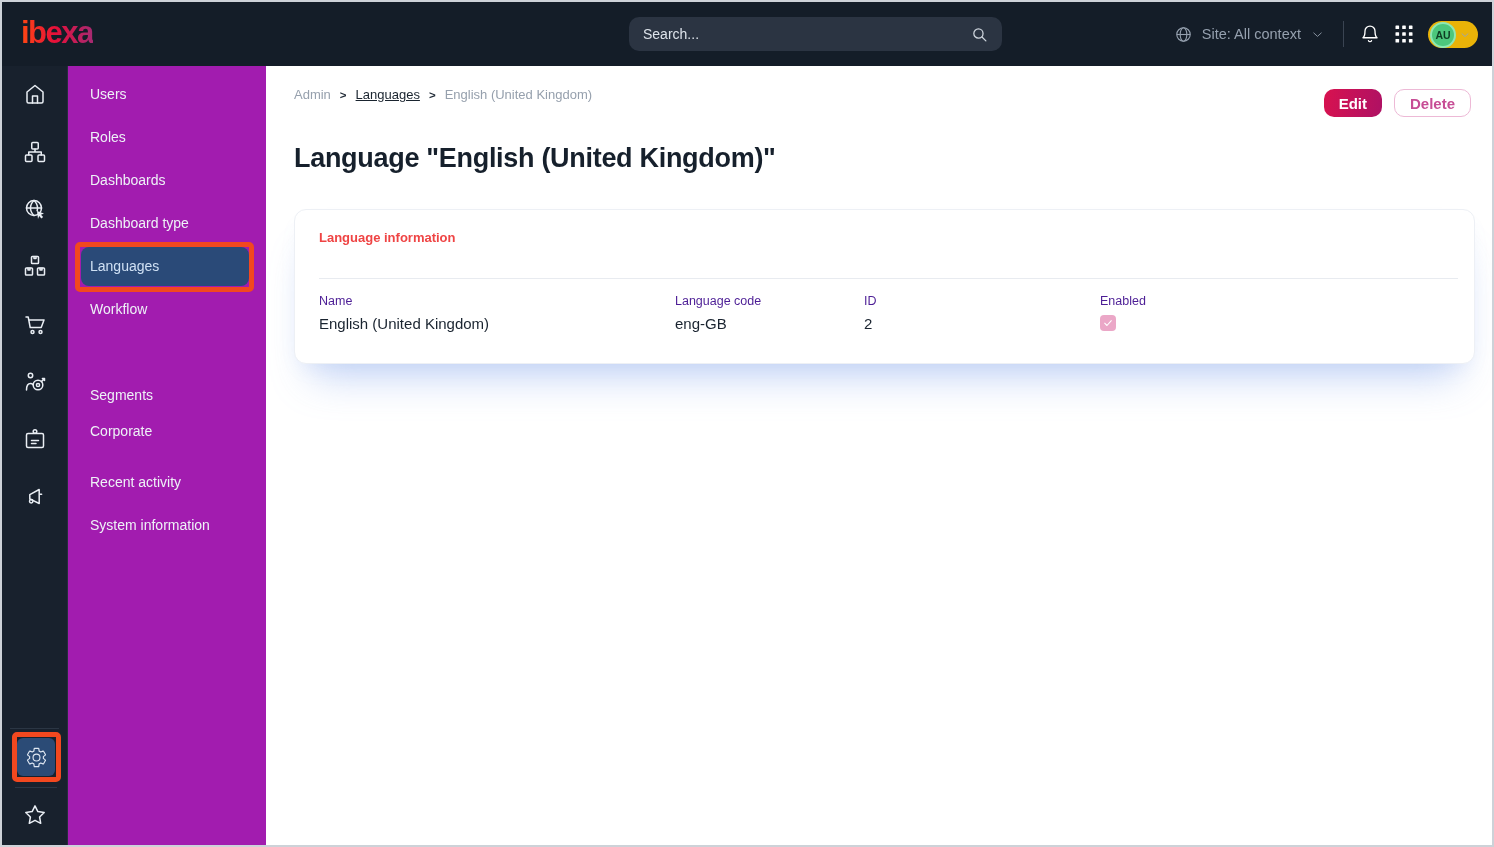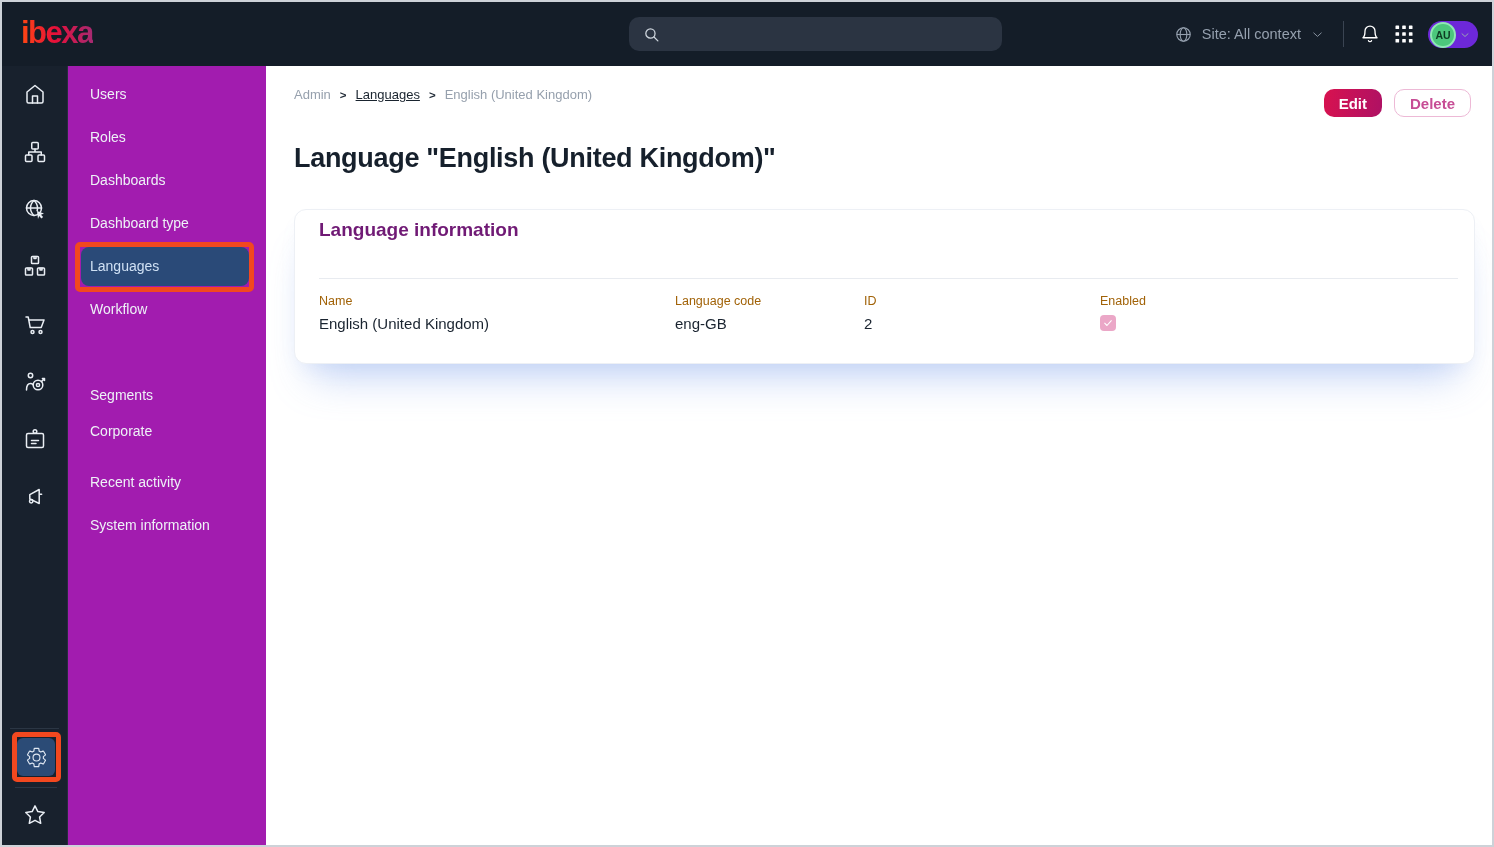--- a/index.html
+++ b/index.html
@@ -18,21 +18,21 @@
   .search svg { width:17px; height:17px; stroke:#cfd6de; fill:none; stroke-width:1.8; stroke-linecap:round; }
   .top-right { position:absolute; right:14px; top:0; height:64px; display:flex; align-items:center; }
   .site-sel { display:flex; align-items:center; gap:9px; color:#95a0ae; font-size:14.5px; cursor:pointer; }
   .site-sel svg { stroke:#95a0ae; fill:none; stroke-width:1.4; }
   .g18 { width:19px; height:19px; }
   .chev { width:15px; height:15px; stroke-width:1.8; stroke-linecap:round; stroke-linejoin:round; }
   .vdiv { width:1px; height:26px; background:#3a4452; margin:0 16px 0 18px; }
   .icon-btn { background:none; border:none; cursor:pointer; display:flex; align-items:center; margin-right:15px; }
   .icon-btn svg { width:20px; height:20px; stroke:#fff; fill:none; stroke-width:1.6; stroke-linecap:round; stroke-linejoin:round; }
   .grid-btn svg { fill:#fff; stroke:none; width:18px; height:18px; }
-  .user-pill { display:flex; align-items:center; background:#6d28d9; border-radius:16px; height:27px; padding:2px 7px 0 2px; gap:3px; cursor:pointer; }
+  .user-pill { display:flex; align-items:center; background:#eab308; border-radius:16px; height:27px; padding:2px 7px 0 2px; gap:3px; cursor:pointer; }
   .avatar { width:26px; height:26px; border-radius:50%; background:#4cc77c; border:2px solid #8fe8b4;
             color:#0e3d23; font-size:10.5px; font-weight:700; display:flex; align-items:center; justify-content:center; }
   .user-pill svg { width:12px; height:12px; stroke:#9aa5b2; fill:none; stroke-width:2; stroke-linecap:round; stroke-linejoin:round; }
 
   
   .rail { position:absolute; top:64px; left:0; width:65px; bottom:0; background:#18212d; }
   .rail-btn { position:absolute; left:0; width:65px; height:40px; background:none; border:none; cursor:pointer;
               display:flex; align-items:center; justify-content:center; }
   .rail-btn svg { width:24px; height:24px; stroke:#e9eef4; fill:none; stroke-width:1.5; stroke-linecap:round; stroke-linejoin:round; }
   .rail-div { position:absolute; height:1px; background:#2b3644; }
@@ -58,43 +58,44 @@
   .bc-link { color:#1a242f; text-decoration:underline; cursor:pointer; }
   .actions { position:absolute; right:21px; top:23px; display:flex; gap:12px; }
   .btn { height:28px; border-radius:10px; font-family:inherit; font-size:15px; font-weight:600; cursor:pointer; }
   .btn-edit { padding:0 15px; border:none; color:#fff; background:linear-gradient(100deg,#d8124f 0%,#ae1164 100%); }
   .btn-delete { padding:0 15px; background:#fff; border:1px solid #edb9d6; color:#c74d95; }
   .page-title { position:absolute; left:28px; top:77px; font-size:27px; font-weight:700; color:#16202c; letter-spacing:-0.3px; }
 
   .card { position:absolute; left:28px; top:143px; width:1181px; height:155px; background:#fff;
           border:1px solid #edf0f5; border-radius:12px;
           box-shadow:0 30px 40px -18px rgba(125,160,235,0.45), 0 10px 22px -10px rgba(125,160,235,0.18); }
-  .card h2 { position:absolute; left:24px; top:9px; font-size:19px; font-weight:700; color:#701a75; }
+  .card h2 { position:absolute; left:24px; top:20px; font-size:13px; font-weight:700; color:#ef4444; }
   .card-divider { position:absolute; left:24px; right:16px; top:68px; height:1px; background:#e8ebf0; }
   .fields { position:absolute; left:24px; right:16px; top:84px; display:grid; grid-template-columns:356px 189px 236px 1fr; }
-  .f-label { font-size:12.5px; color:#a16207; margin-bottom:7px; }
+  .f-label { font-size:12.5px; color:#4c1d95; margin-bottom:7px; }
   .f-value { font-size:15px; color:#1a2430; }
   .checkbox { width:16px; height:16px; border-radius:4px; background:#eba7c7; display:flex; align-items:center;
               justify-content:center; margin-top:2px; cursor:pointer; }
   .checkbox svg { width:10px; height:10px; stroke:#fff; stroke-width:2.6; fill:none; stroke-linecap:round; stroke-linejoin:round; }
 
   
   .ann { position:absolute; border:5px solid #f2481f; border-radius:5px; pointer-events:none; }
   .ann-languages { left:73px; top:240px; width:179px; height:50px; }
   .ann-gear { left:10px; top:730px; width:49px; height:50px; }
 </style>
 </head>
 <body>
 
 <div class="frame">
 
   <header class="topbar">
     <div class="logo">ibexa</div>
 
     <div class="search">
+      <input type="text" placeholder="Search..." style="">
       <svg viewBox="0 0 24 24">
           <circle cx="10.5" cy="10.5" r="6.5"></circle>
           <path d="M15.5 15.5L21 21"></path>
         </svg>
     </div>
 
     <div class="top-right">
       <div class="site-sel">
         <svg class="g18" viewBox="0 0 24 24">
             <circle cx="12" cy="12" r="8.5"></circle>

